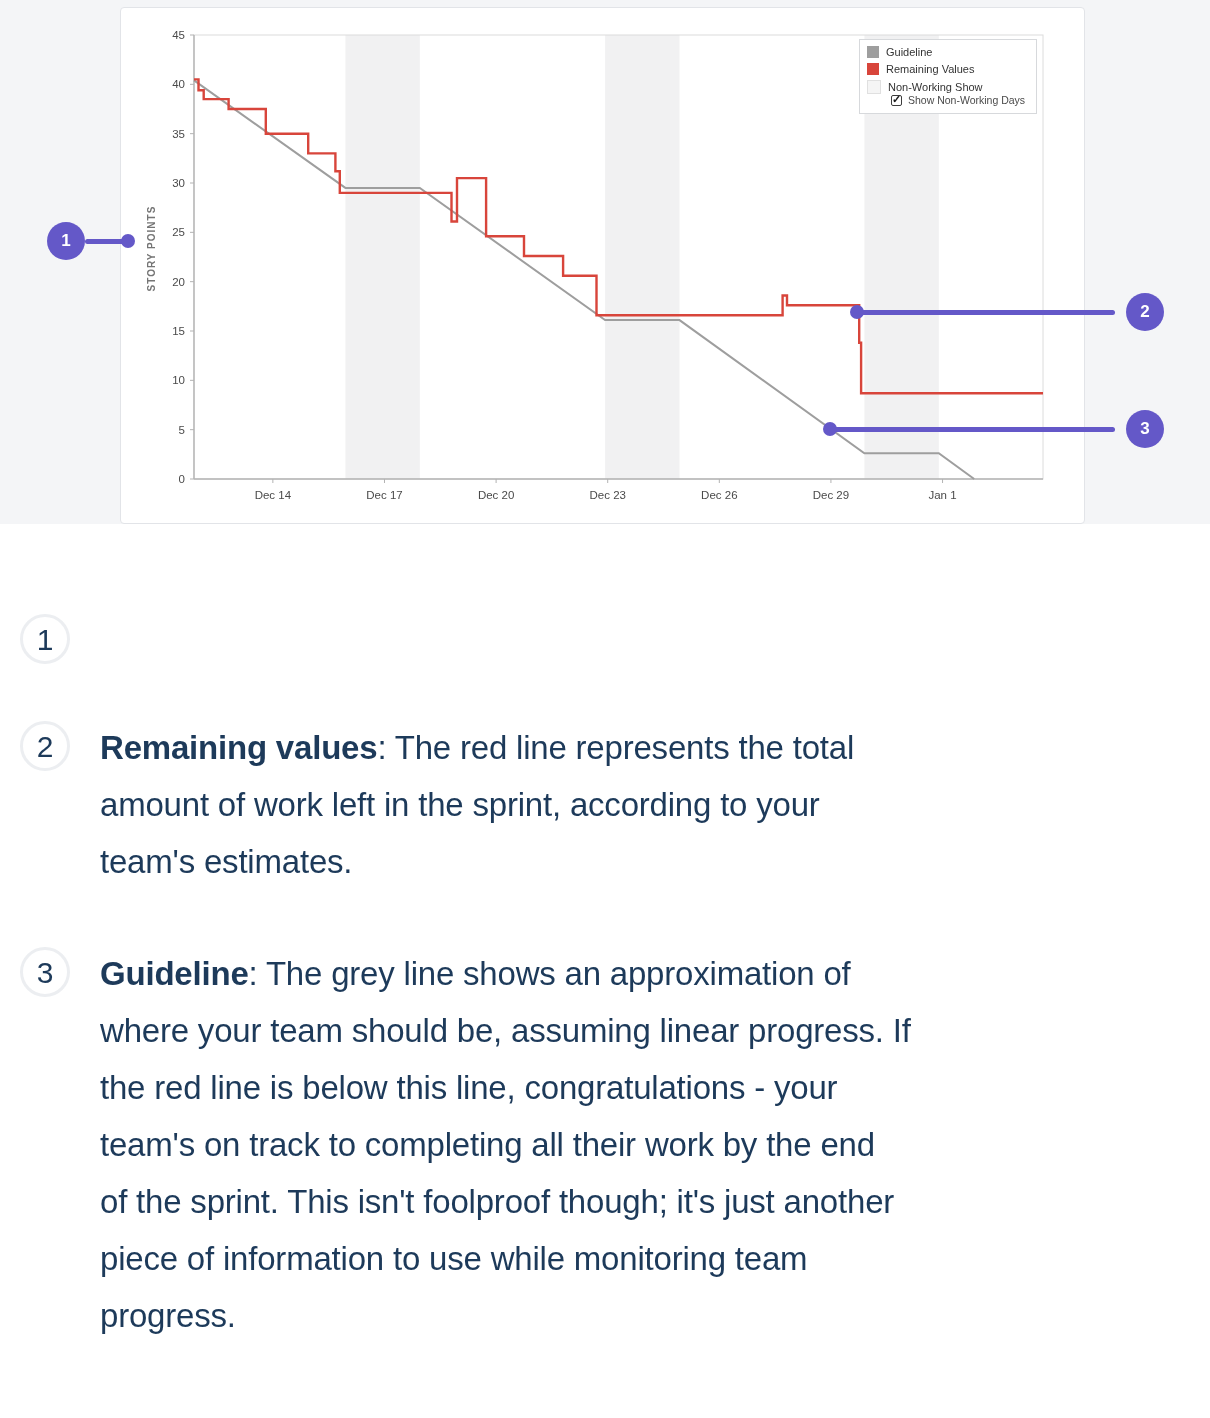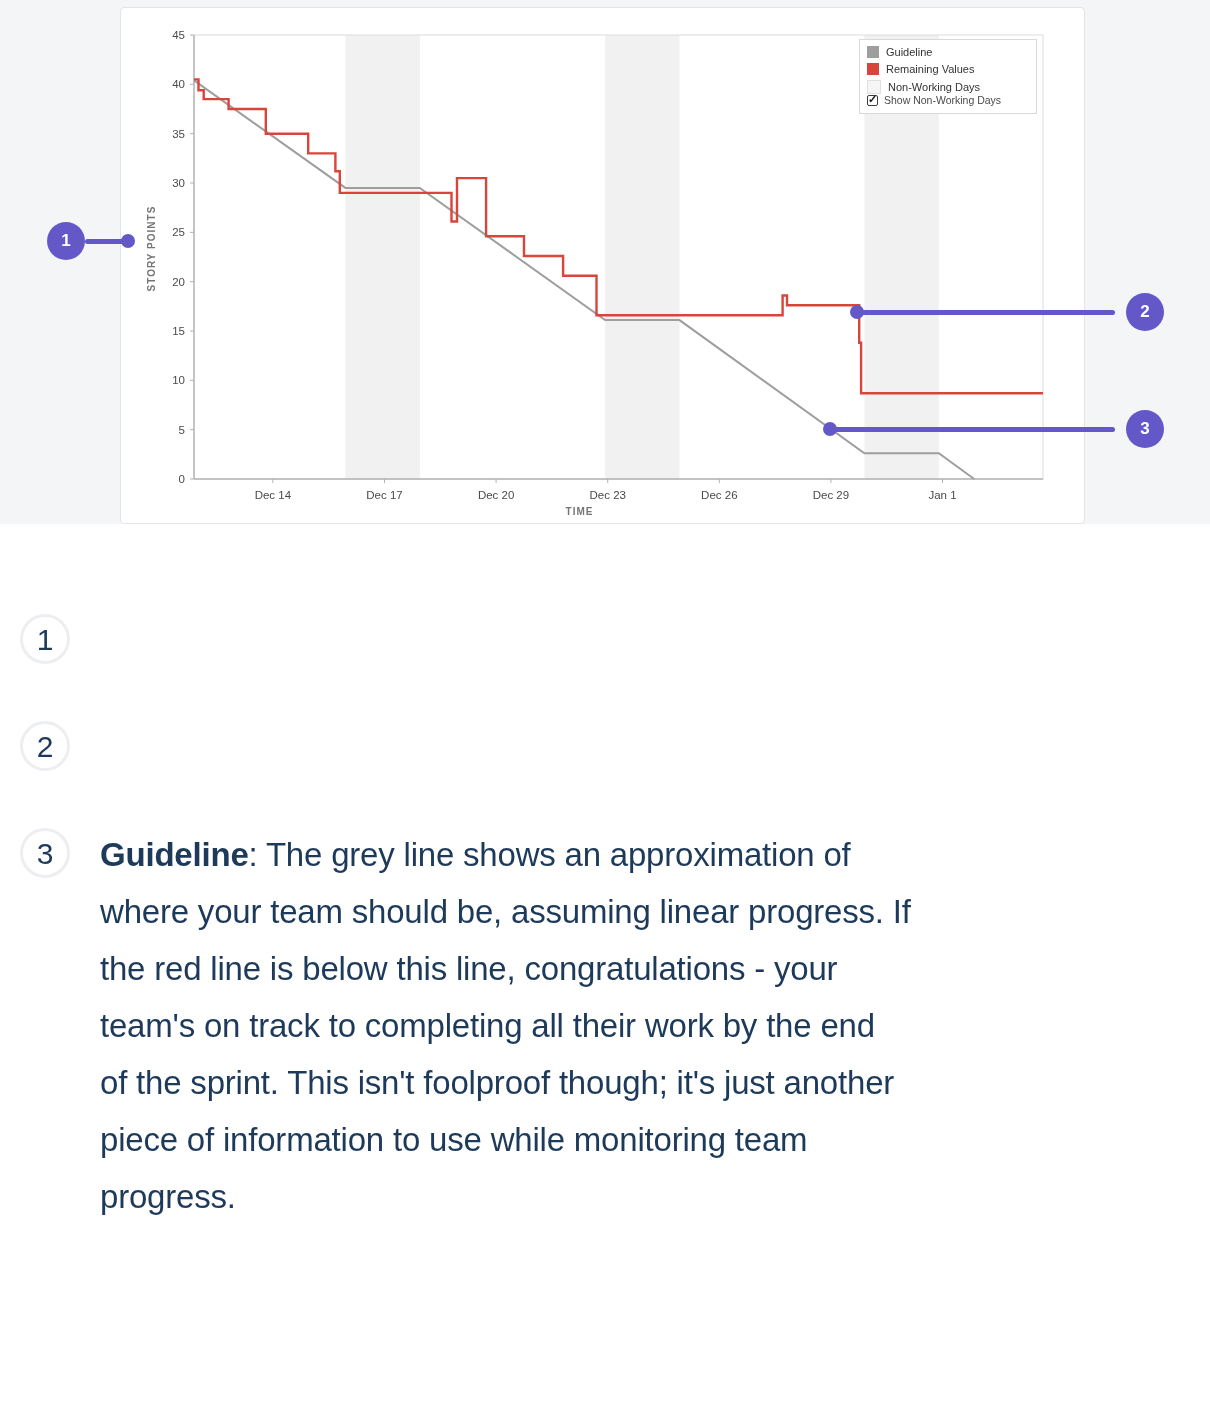--- a/index.html
+++ b/index.html
@@ -28,21 +28,21 @@
   .axis-title.x{left:0;right:46px;top:498px;text-align:center;}
   
   .legend{
     position:absolute;left:738px;top:31px;width:178px;
     background:#ffffff;border:1px solid #d7d9dc;box-sizing:border-box;
     padding:6px 8px 7px 7px;font-size:11px;color:#333;
   }
   .legend-row{display:flex;align-items:center;margin:0 0 5px 0;}
   .legend-row:last-child{margin-bottom:0;}
   .legend-swatch{width:12px;height:12px;margin-right:7px;flex:0 0 auto;}
-  .legend-check-row{display:flex;align-items:center;font-size:10.5px;color:#4a4a4a;}
+  .legend-check-row{display:flex;align-items:center;margin-left:24px;font-size:10.5px;color:#4a4a4a;}
   .checkbox{
     width:11px;height:11px;border:1.5px solid #3c3c3c;border-radius:2px;margin-right:6px;
     position:relative;background:#fff;box-sizing:border-box;flex:0 0 auto;
   }
   .checkbox.checked::after{
     content:"✓";position:absolute;left:0px;top:-3px;font-size:11px;color:#1c1c1c;font-weight:bold;
   }
   
   .marker-circle{
     position:absolute;width:38px;height:38px;border-radius:50%;
@@ -108,34 +108,33 @@
         <line x1="598.3234005258545" y1="471" x2="598.3234005258545" y2="475" stroke="#b3b3b3" stroke-width="1"></line>
         <text x="598.3234005258545" y="491" text-anchor="middle" font-size="11.5" fill="#4a4a4a">Dec 26</text>
         <line x1="709.9360210341805" y1="471" x2="709.9360210341805" y2="475" stroke="#b3b3b3" stroke-width="1"></line>
         <text x="709.9360210341805" y="491" text-anchor="middle" font-size="11.5" fill="#4a4a4a">Dec 29</text>
         <line x1="821.5486415425066" y1="471" x2="821.5486415425066" y2="475" stroke="#b3b3b3" stroke-width="1"></line>
         <text x="821.5486415425066" y="491" text-anchor="middle" font-size="11.5" fill="#4a4a4a">Jan 1</text>
         <polyline points="73.0,72.4 224.4,179.9 298.8,179.9 484.1,312.1 558.5,312.1 743.4,445.3 817.8,445.3 853.2,471.0" fill="none" stroke="#9e9e9e" stroke-width="2"></polyline>
         <path d="M 73.0 71.4 H 77.5 V 82.3 H 82.7 V 91.1 H 107.6 V 101.0 H 144.8 V 125.7 H 187.2 V 145.4 H 214.4 V 163.2 H 218.8 V 184.9 H 330.5 V 213.5 H 336.0 V 170.1 H 365.1 V 228.3 H 403.0 V 248.0 H 442.1 V 267.7 H 475.5 V 307.2 H 661.6 V 287.5 H 666.0 V 297.3 H 738.2 V 334.8 H 740.1 V 385.2 H 922.0" fill="none" stroke="#d8453b" stroke-width="2.4" stroke-linejoin="miter"></path>
       </svg>
     <div class="axis-title y">STORY POINTS</div>
-    <div class="axis-title x">TIME</div>
     <div class="legend">
       <div id="legend-rows">
           <div class="legend-row">
             <span class="legend-swatch" style="background: rgb(158, 158, 158);"></span>
             <span>Guideline</span>
           </div>
           <div class="legend-row">
             <span class="legend-swatch" style="background: rgb(216, 69, 59);"></span>
             <span>Remaining Values</span>
           </div>
           <div class="legend-row">
             <span class="legend-swatch" style="background: rgb(245, 245, 245); border: 1px solid rgb(224, 224, 224);"></span>
-            <span>Non-Working Days</span>
+            <span>Non-Working Show</span>
           </div>
         </div>
       <div class="legend-check-row">
         <span class="checkbox checked" id="nwd-checkbox"></span>
         <span>Show Non-Working Days</span>
       </div>
     </div>
   </div>
   <div id="markers">
       <div class="marker-connector" style="left: 85px; top: 239px; width: 43px; background: rgb(100, 88, 200);"></div>
@@ -149,20 +148,23 @@
       <div class="marker-circle" style="left: 1126px; top: 410px; background: rgb(100, 88, 200);">3</div>
     </div>
 </div>
 
 <div class="list-section">
   <div class="list-item">
     <div class="num-circle">1</div>
   </div>
   <div class="list-item">
     <div class="num-circle">2</div>
+    <div class="item-text"><b>Remaining values</b><span>: The red line represents the total
+amount of work left in the sprint, according to your
+team's estimates.</span></div>
   </div>
   <div class="list-item">
     <div class="num-circle">3</div>
     <div class="item-text"><b>Guideline</b><span>: The grey line shows an approximation of
 where your team should be, assuming linear progress. If
 the red line is below this line, congratulations - your
 team's on track to completing all their work by the end
 of the sprint. This isn't foolproof though; it's just another
 piece of information to use while monitoring team
 progress.</span></div>

